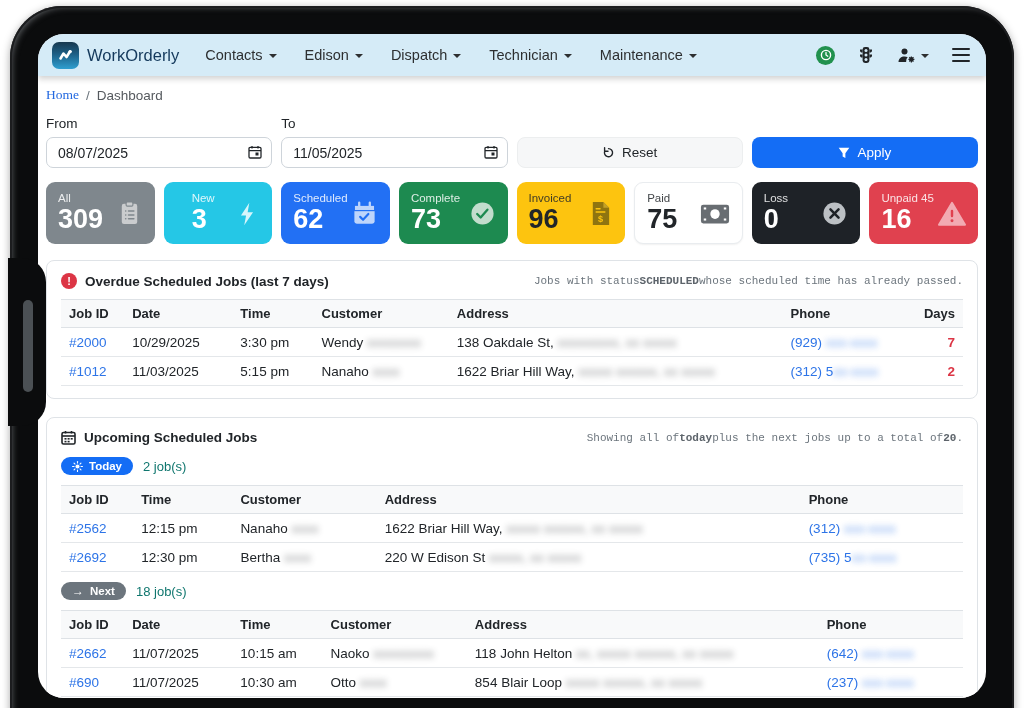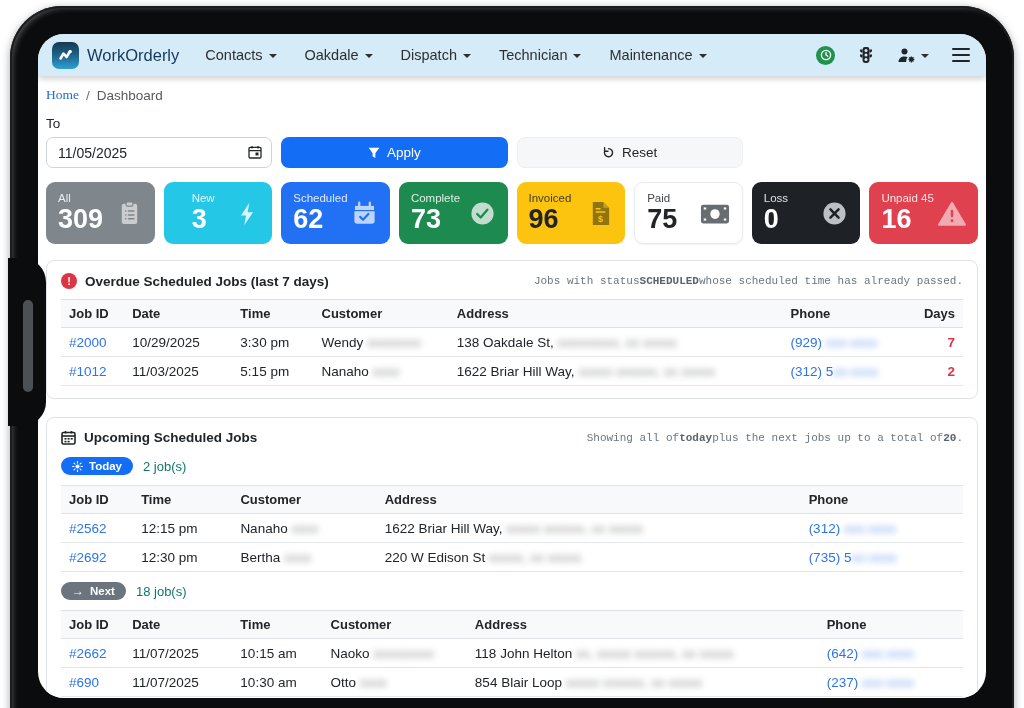--- a/index.html
+++ b/index.html
@@ -110,21 +110,21 @@
           <circle cx="13.2" cy="5.6" r="1.7" fill="#ffffff"></circle>
         </svg>
       </div>
       <div class="brand">WorkOrderly</div>
       <div class="nav-items">
         <div class="nav-item">
             <span>Contacts</span>
             <span class="caret"></span>
           </div>
         <div class="nav-item">
-            <span>Oakdale</span>
+            <span>Edison</span>
             <span class="caret"></span>
           </div>
         <div class="nav-item">
             <span>Dispatch</span>
             <span class="caret"></span>
           </div>
         <div class="nav-item">
             <span>Technician</span>
             <span class="caret"></span>
           </div>
@@ -177,49 +177,62 @@
     <div class="content">
 
       <div class="breadcrumb">
         <a href="#" class="home">Home</a>
         <span class="sep">/</span>
         <span class="cur">Dashboard</span>
       </div>
 
       <div class="filter-row">
         <div>
+          <div class="f-label">From</div>
+          <div class="input-wrap">
+            <input type="text" readonly="" value="08/07/2025" style="">
+            <svg width="14" height="14" viewBox="0 0 14 14">
+              <rect x="1" y="2.4" width="12" height="10.6" rx="1.2" fill="none" stroke="#212529" stroke-width="1.3"></rect>
+              <line x1="1" y1="5.6" x2="13" y2="5.6" stroke="#212529" stroke-width="1.3"></line>
+              <line x1="4" y1="1" x2="4" y2="3.4" stroke="#212529" stroke-width="1.3"></line>
+              <line x1="10" y1="1" x2="10" y2="3.4" stroke="#212529" stroke-width="1.3"></line>
+              <rect x="7.5" y="7.5" width="3" height="3" fill="#212529"></rect>
+            </svg>
+          </div>
+        </div>
+        <div>
           <div class="f-label">To</div>
           <div class="input-wrap">
             <input type="text" readonly="" value="11/05/2025" style="">
             <svg width="14" height="14" viewBox="0 0 14 14">
               <rect x="1" y="2.4" width="12" height="10.6" rx="1.2" fill="none" stroke="#212529" stroke-width="1.3"></rect>
               <line x1="1" y1="5.6" x2="13" y2="5.6" stroke="#212529" stroke-width="1.3"></line>
               <line x1="4" y1="1" x2="4" y2="3.4" stroke="#212529" stroke-width="1.3"></line>
               <line x1="10" y1="1" x2="10" y2="3.4" stroke="#212529" stroke-width="1.3"></line>
               <rect x="7.5" y="7.5" width="3" height="3" fill="#212529"></rect>
             </svg>
           </div>
         </div>
         <div>
           <div class="f-label">&nbsp;</div>
-          <button class="btn btn-apply">
-            <svg width="12" height="12" viewBox="0 0 14 14">
-              <path d="M0.8 1h12.4L8.6 7.2v5.6l-3.2-1.7V7.2Z" fill="#ffffff"></path>
-            </svg>
-            <span>Apply</span>
-          </button>
-        </div>
-        <div>
-          <div class="f-label">&nbsp;</div>
           <button class="btn btn-reset">
             <svg width="13" height="13" viewBox="0 0 16 16">
               <path d="M8 3.2a5 5 0 1 1-4.7 3.3" fill="none" stroke="#212529" stroke-width="1.7" stroke-linecap="round"></path>
               <path d="M3.2 2.2v4.2h4.2" fill="none" stroke="#212529" stroke-width="1.7" stroke-linecap="round" stroke-linejoin="round"></path>
             </svg>
             <span>Reset</span>
+          </button>
+        </div>
+        <div>
+          <div class="f-label">&nbsp;</div>
+          <button class="btn btn-apply">
+            <svg width="12" height="12" viewBox="0 0 14 14">
+              <path d="M0.8 1h12.4L8.6 7.2v5.6l-3.2-1.7V7.2Z" fill="#ffffff"></path>
+            </svg>
+            <span>Apply</span>
           </button>
         </div>
       </div>
 
       <div class="cards">
         <div class="card" style="background: rgb(127, 135, 141); color: rgb(255, 255, 255);">
           <div class="txt">
               <span class="lbl">All</span>
               <span class="num">309</span>
             </div>

